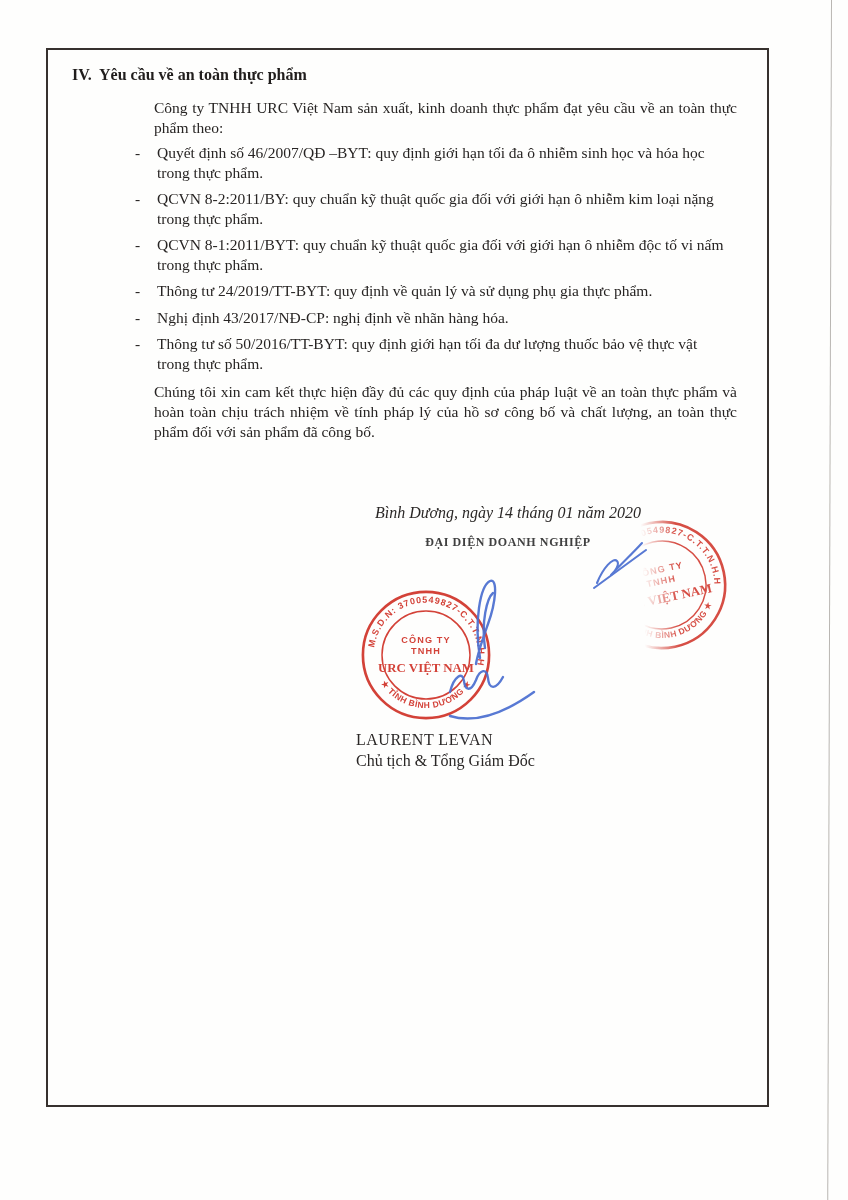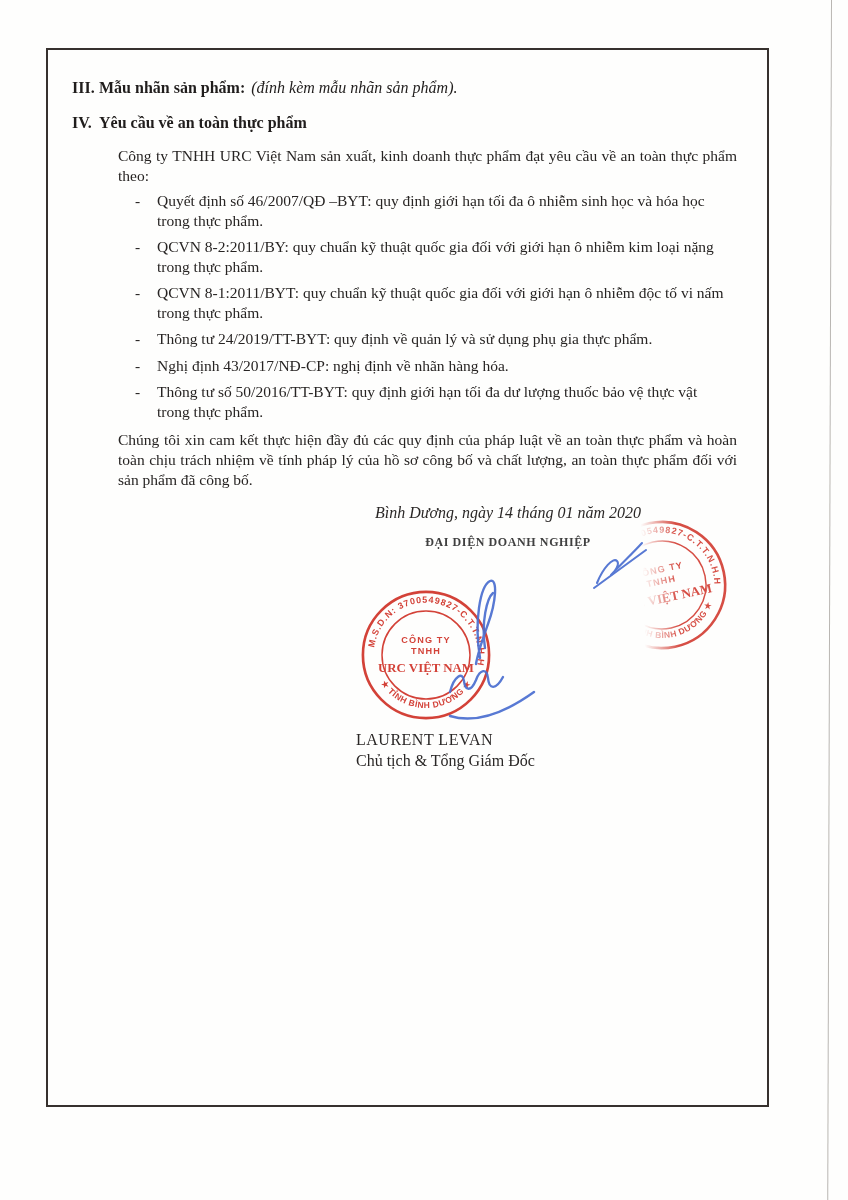--- a/index.html
+++ b/index.html
@@ -16,21 +16,21 @@
                 border:2px solid #37312e; background:transparent; }
 
   .textcol { position:relative; color:#272423; font-size:15.5px; line-height:20px; }
 
   .sec { padding:0 30px 0 24px; font-weight:bold; font-size:16px; color:#201d1c; }
   .sec-3 { margin-top:28px; }
   .sec-4 { margin-top:15px; }
   .sec .num { display:inline-block; width:27px; }
   .sec .note { font-weight:normal; font-style:italic; margin-left:2px; }
 
-  .para { padding-left:70px; padding-right:30px; text-align:justify; color:#272423; }
+  .para { padding-left:106px; padding-right:30px; text-align:justify; color:#272423; }
   .intro { margin-top:13px; }
   .commitment { margin-top:9px; }
 
   ul.reg-list { list-style:none; margin-top:5px; }
   ul.reg-list li { position:relative; padding-left:109px; padding-right:40px;
                    line-height:19.5px; margin-bottom:7px; color:#272423; }
   ul.reg-list li .dash { position:absolute; left:87px; top:0; }
 
   .sign-block { position:absolute; left:356px; top:504px; width:304px; text-align:center; z-index:1; }
   .place-date { font-style:italic; font-size:16px; color:#2a2726; }
@@ -65,24 +65,20 @@
 </style>
 </head>
 <body>
 
 <div class="page">
 
   <div class="edge-line"></div>
 
   <div class="doc-border textcol">
 
-    <div class="sec sec-3">
-      <span class="num">III.</span><span class="title">Mẫu nhãn sản phẩm:</span>
-      <span class="note">(đính kèm mẫu nhãn sản phẩm).</span>
-    </div>
 
     <div class="sec sec-4">
       <span class="num">IV.</span><span class="title">Yêu cầu về an toàn thực phẩm</span>
     </div>
 
     <p class="para intro">Công ty TNHH URC Việt Nam sản xuất, kinh doanh thực phẩm đạt yêu cầu về an toàn thực phẩm theo:</p>
 
     <ul class="reg-list">
 
         <li>

